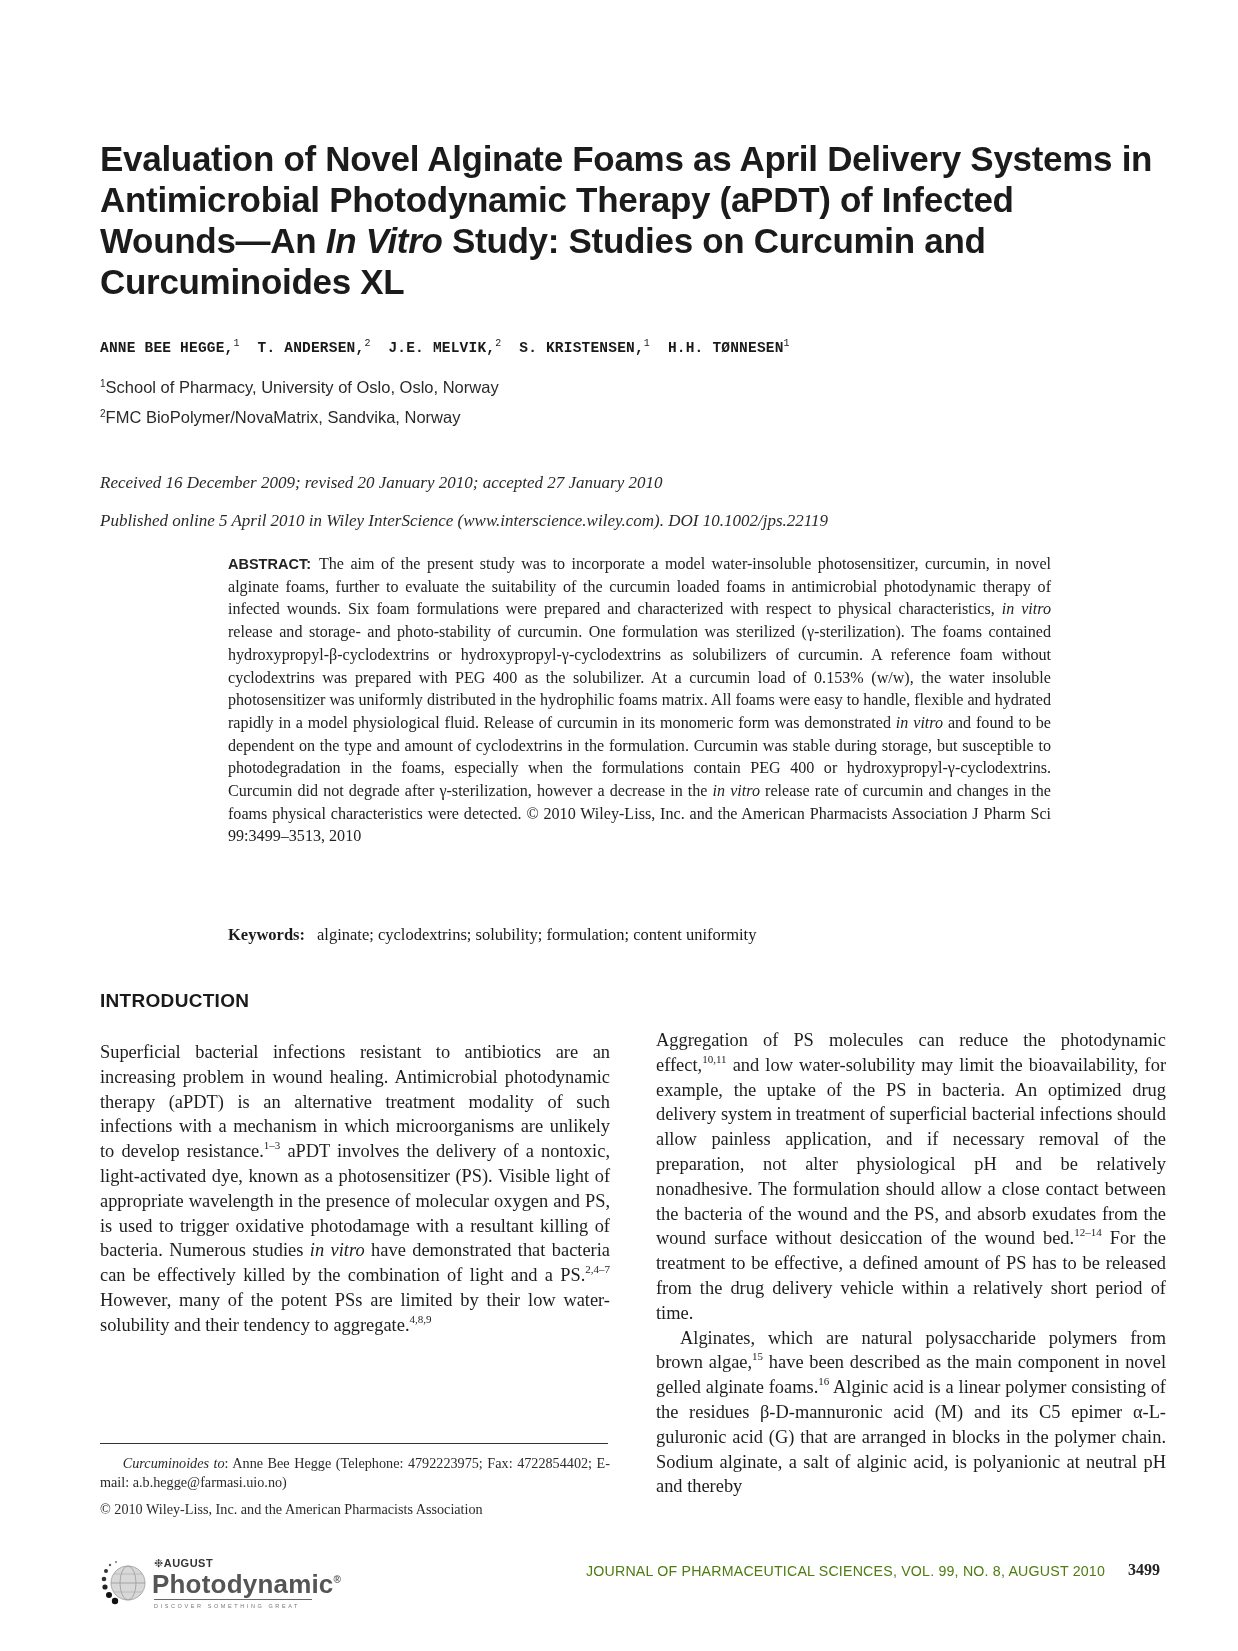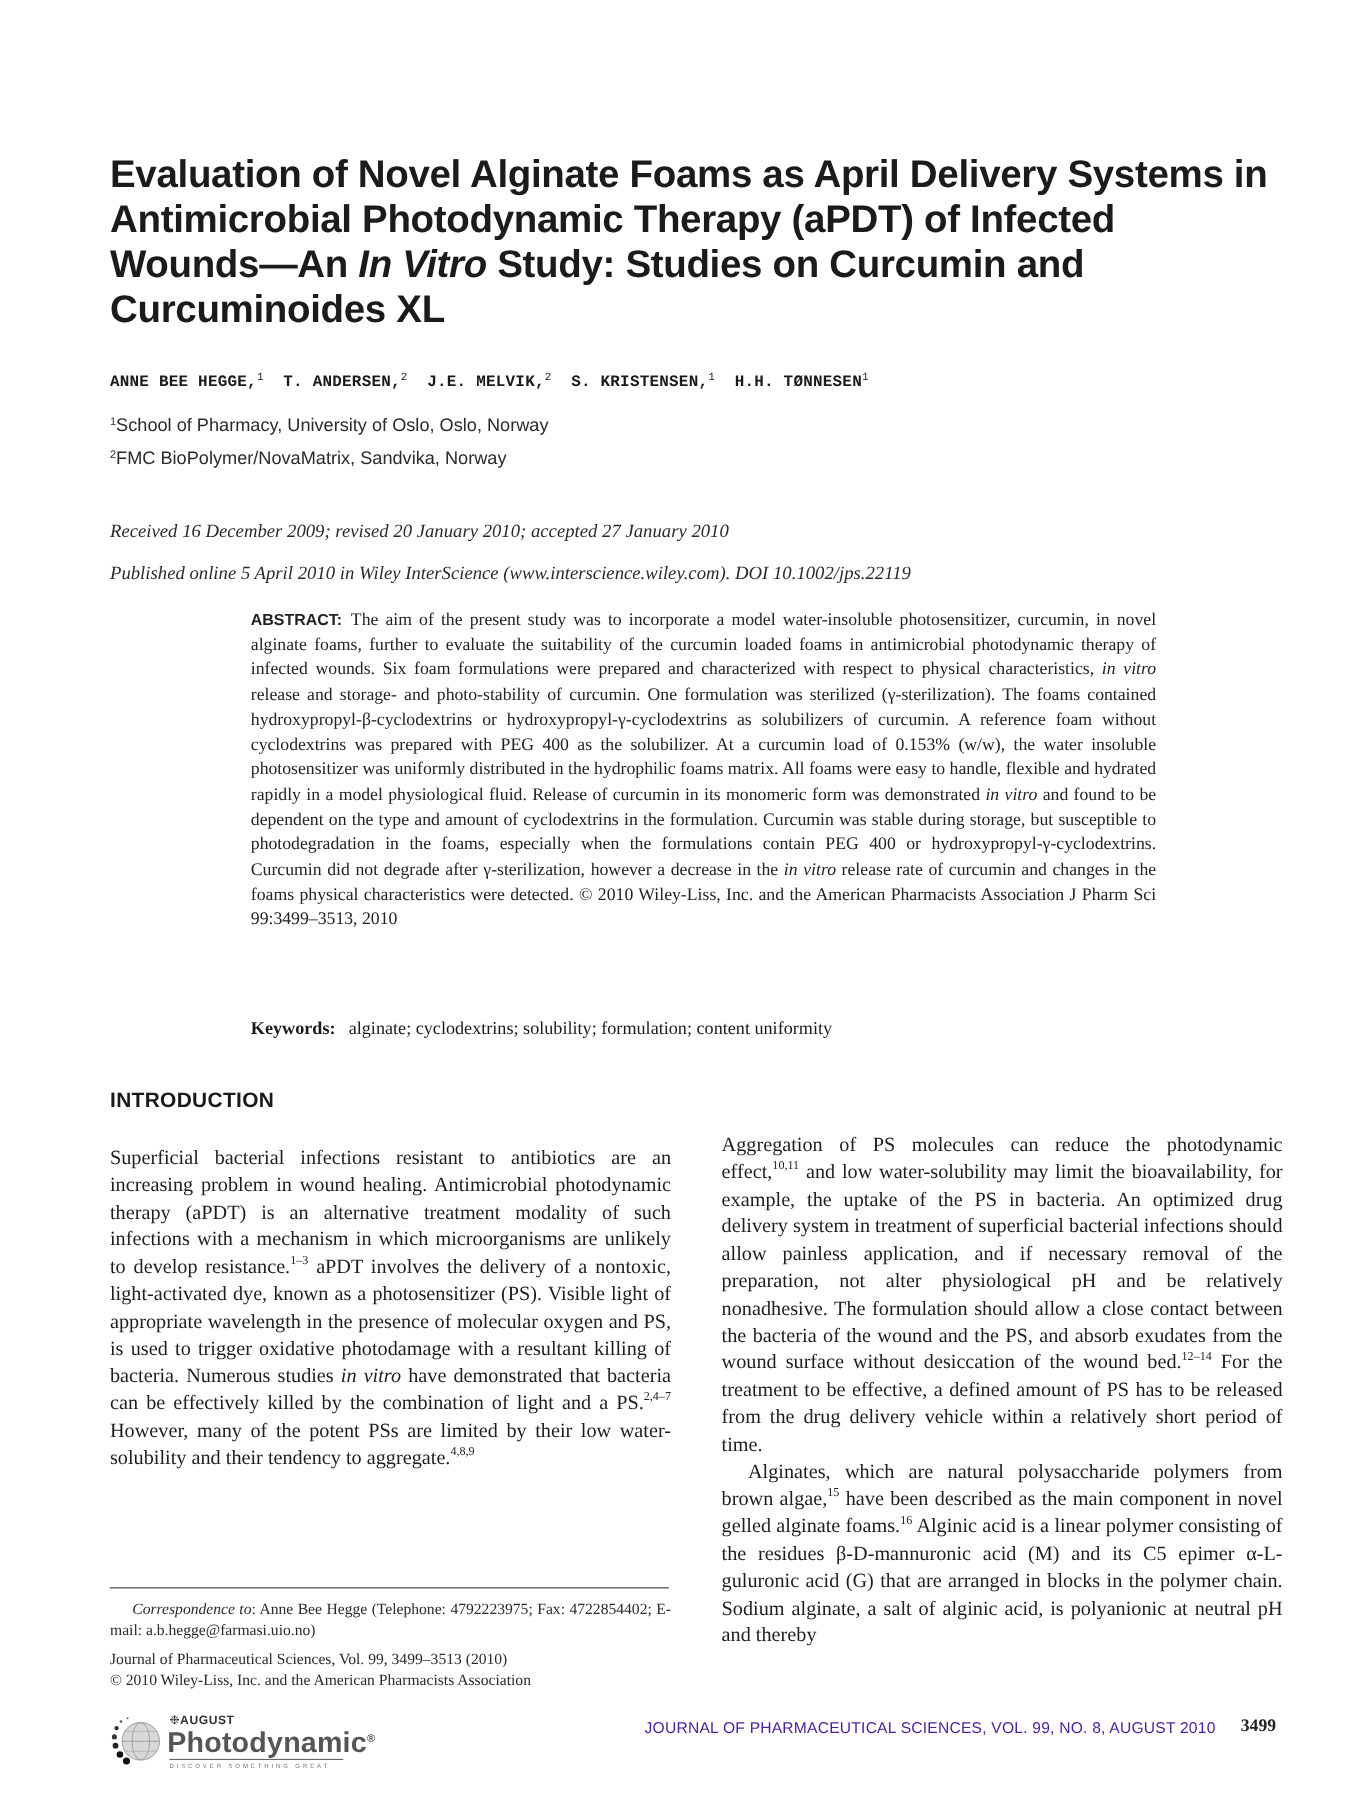--- a/index.html
+++ b/index.html
@@ -39,21 +39,21 @@
   .footrule { position: absolute; left: 100px; top: 1443px; width: 508px; height: 1px; background: #333; }
   .corresp { position: absolute; left: 100px; top: 1454px; width: 510px; font-size: 14.2px; line-height: 19px; text-align: justify; color: #2a2a2a; }
   .corresp em { font-style: italic; }
   .journal-info { position: absolute; left: 100px; top: 1500px; width: 520px; font-size: 14.2px; line-height: 19px; color: #2a2a2a; }
   .logo { position: absolute; left: 98px; top: 1555px; width: 240px; height: 56px; }
   .logo-globe { position: absolute; left: 2px; top: 4px; width: 48px; height: 48px; }
   .logo-wiley { position: absolute; left: 56px; top: 2px; font-size: 11px; font-weight: bold; letter-spacing: 0.5px; color: #333; }
   .logo-inter { position: absolute; left: 54px; top: 14px; font-size: 26px; font-weight: bold; color: #555; letter-spacing: 0.2px; }
   .logo-rule { position: absolute; left: 56px; top: 44px; width: 158px; height: 1px; background: #666; }
   .logo-tag { position: absolute; left: 56px; top: 48px; font-size: 5.5px; letter-spacing: 2.6px; color: #777; }
-  .footer-journal { position: absolute; left: 586px; top: 1563px; font-size: 14.2px; letter-spacing: 0.2px; color: #4c1d95; }
+  .footer-journal { position: absolute; left: 586px; top: 1563px; font-size: 14.2px; letter-spacing: 0.2px; color: #4d7c0f; }
   .page-num { position: absolute; left: 1128px; top: 1561px; font-size: 16px; font-weight: bold; color: #222; }
 </style>
 </head>
 <body>
 
 <div class="title sans">
   <div>Evaluation of Novel Alginate Foams as April Delivery Systems in</div>
   <div>Antimicrobial Photodynamic Therapy (aPDT) of Infected</div>
   <div><span>Wounds—An </span><em>In Vitro</em><span> Study: Studies on Curcumin and</span></div>
   <div>Curcuminoides XL</div>
@@ -87,24 +87,23 @@
   <p class="body-text serif"><span>Superficial bacterial infections resistant to antibiotics are an increasing problem in wound healing. Antimicrobial photodynamic therapy (aPDT) is an alternative treatment modality of such infections with a mechanism in which microorganisms are unlikely to develop resistance.</span><sup>1–3</sup><span> aPDT involves the delivery of a nontoxic, light-activated dye, known as a photosensitizer (PS). Visible light of appropriate wavelength in the presence of molecular oxygen and PS, is used to trigger oxidative photodamage with a resultant killing of bacteria. Numerous studies </span><em>in vitro</em><span> have demonstrated that bacteria can be effectively killed by the combination of light and a PS.</span><sup>2,4–7</sup><span> However, many of the potent PSs are limited by their low water-solubility and their tendency to aggregate.</span><sup>4,8,9</sup></p>
 </div>
 
 <div class="col-right">
   <p class="body-text serif"><span>Aggregation of PS molecules can reduce the photodynamic effect,</span><sup>10,11</sup><span> and low water-solubility may limit the bioavailability, for example, the uptake of the PS in bacteria. An optimized drug delivery system in treatment of superficial bacterial infections should allow painless application, and if necessary removal of the preparation, not alter physiological pH and be relatively nonadhesive. The formulation should allow a close contact between the bacteria of the wound and the PS, and absorb exudates from the wound surface without desiccation of the wound bed.</span><sup>12–14</sup><span> For the treatment to be effective, a defined amount of PS has to be released from the drug delivery vehicle within a relatively short period of time.</span></p>
   <p class="body-text serif indent"><span>Alginates, which are natural polysaccharide polymers from brown algae,</span><sup>15</sup><span> have been described as the main component in novel gelled alginate foams.</span><sup>16</sup><span> Alginic acid is a linear polymer consisting of the residues β-D-mannuronic acid (M) and its C5 epimer α-L-guluronic acid (G) that are arranged in blocks in the polymer chain. Sodium alginate, a salt of alginic acid, is polyanionic at neutral pH and thereby</span></p>
 </div>
 
 <div class="footrule"></div>
 <div class="corresp serif">
-  &nbsp;&nbsp;&nbsp;&nbsp;&nbsp;<em>Correspondence to</em><span>: Anne Bee Hegge (Telephone: 4792223975; Fax: 4722854402; E-mail: a.b.hegge@farmasi.uio.no)</span>
+  &nbsp;&nbsp;&nbsp;&nbsp;&nbsp;<em>Curcuminoides to</em><span>: Anne Bee Hegge (Telephone: 4792223975; Fax: 4722854402; E-mail: a.b.hegge@farmasi.uio.no)</span>
 </div>
 <div class="journal-info serif">
-  <div>Journal of Pharmaceutical Sciences, Vol. 99, 3499–3513 (2010)</div>
   <div>© 2010 Wiley-Liss, Inc. and the American Pharmacists Association</div>
 </div>
 
 <div class="logo sans">
   <svg class="logo-globe" viewBox="0 0 48 48">
     <circle cx="28" cy="24" r="17" fill="#d8d8d8" stroke="#aaa" stroke-width="1"></circle>
     <ellipse cx="28" cy="24" rx="8" ry="17" fill="none" stroke="#999" stroke-width="0.8"></ellipse>
     <line x1="11" y1="24" x2="45" y2="24" stroke="#999" stroke-width="0.8"></line>
     <line x1="14" y1="15" x2="42" y2="15" stroke="#aaa" stroke-width="0.6"></line>
     <line x1="14" y1="33" x2="42" y2="33" stroke="#aaa" stroke-width="0.6"></line>

